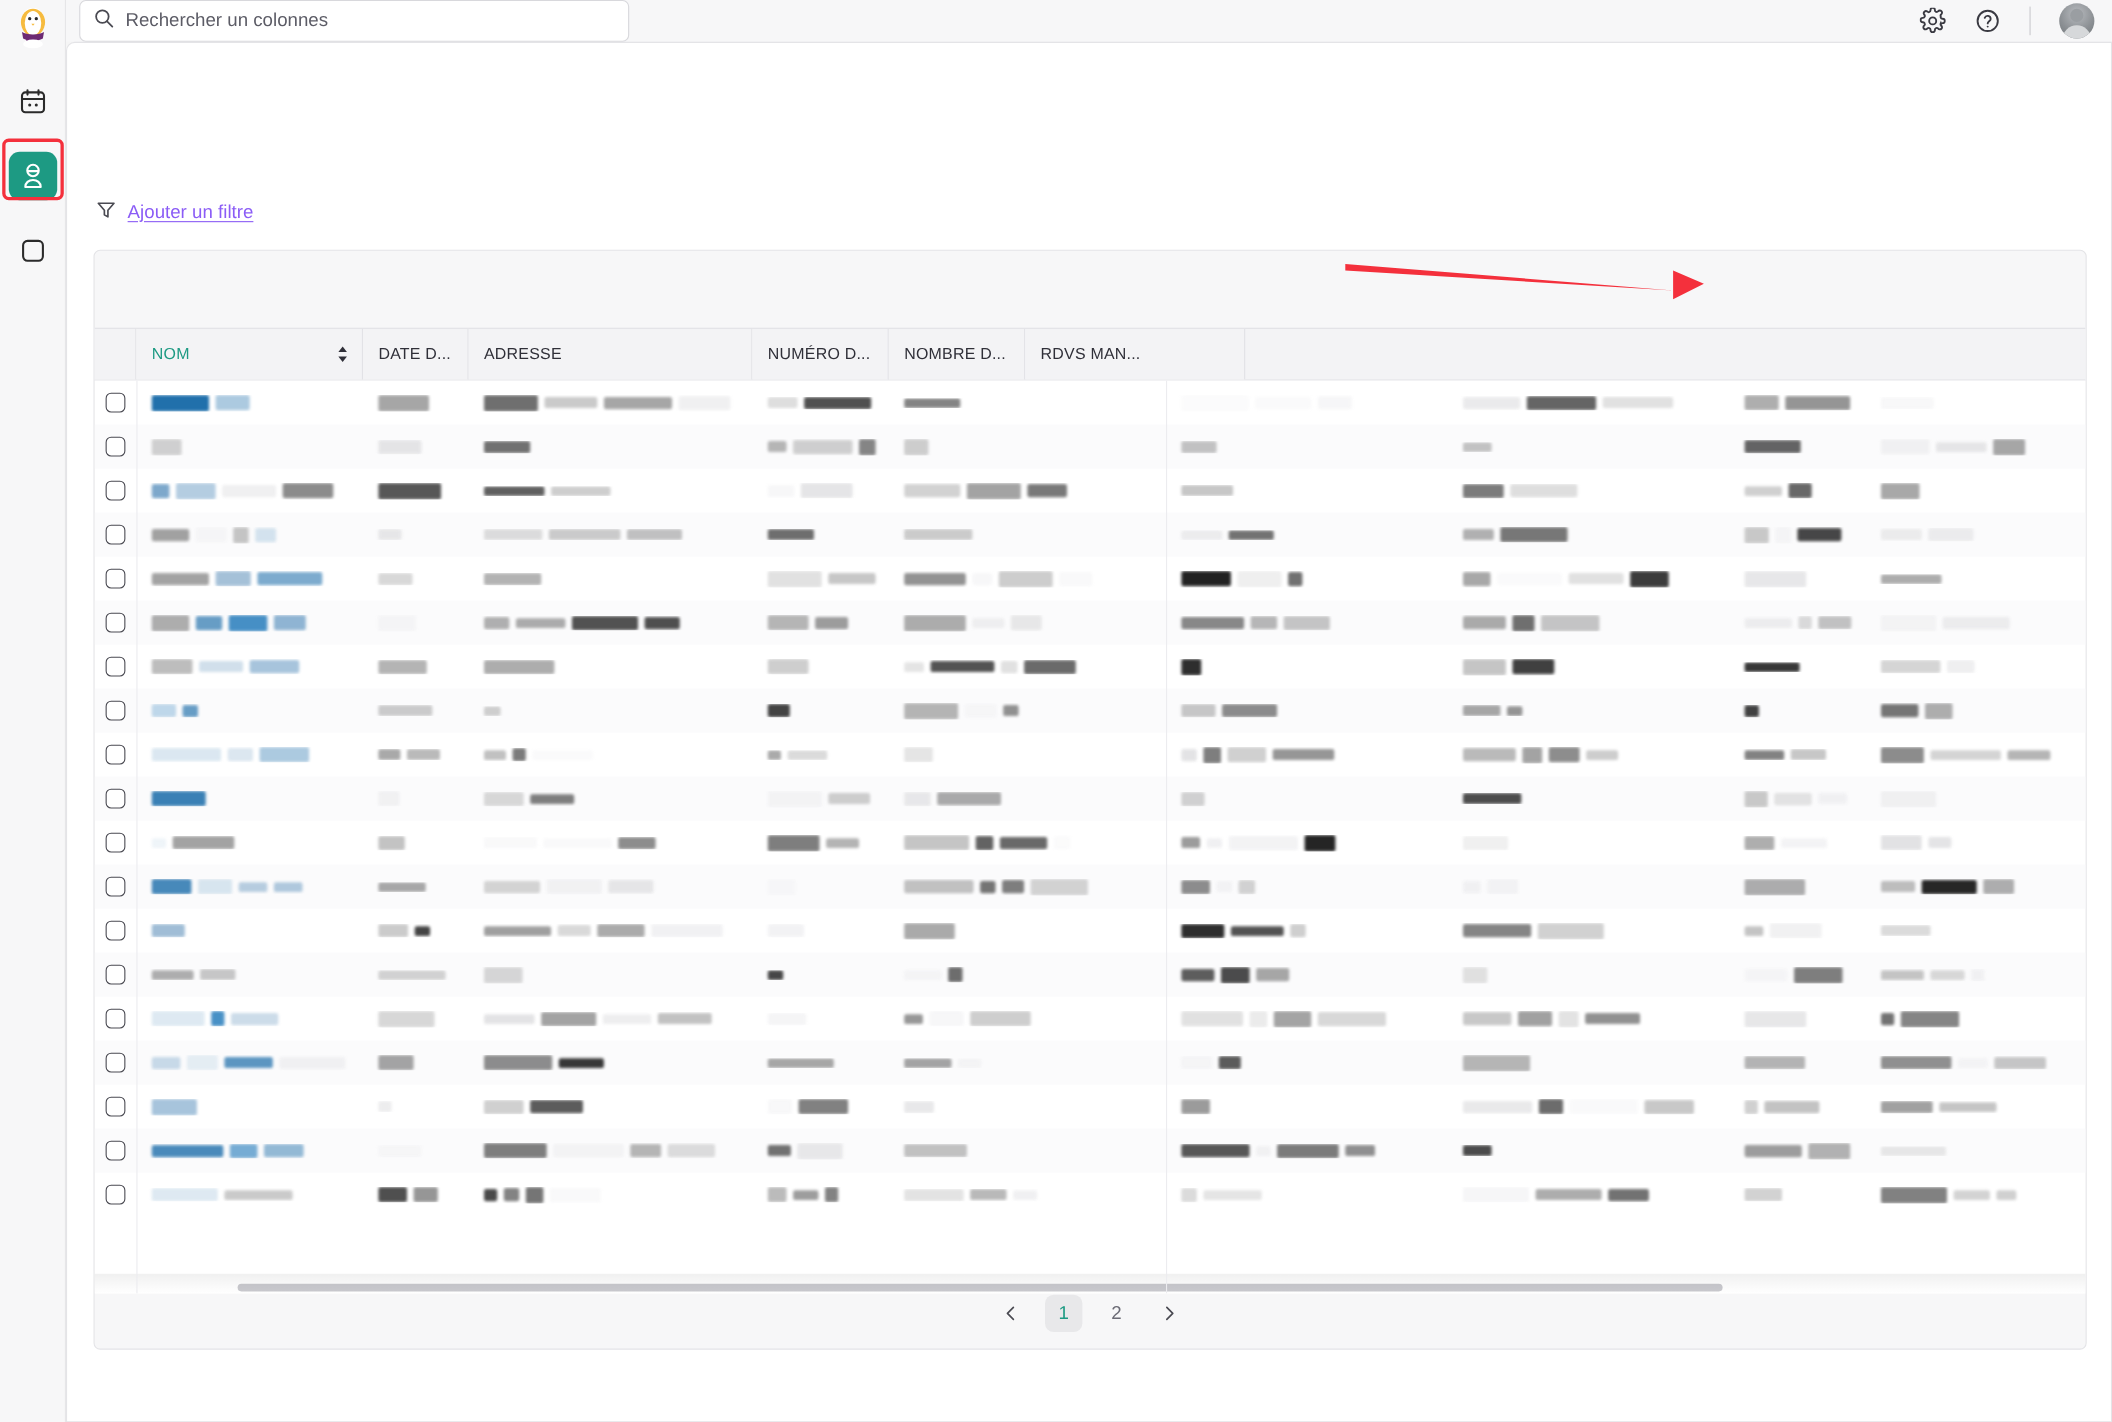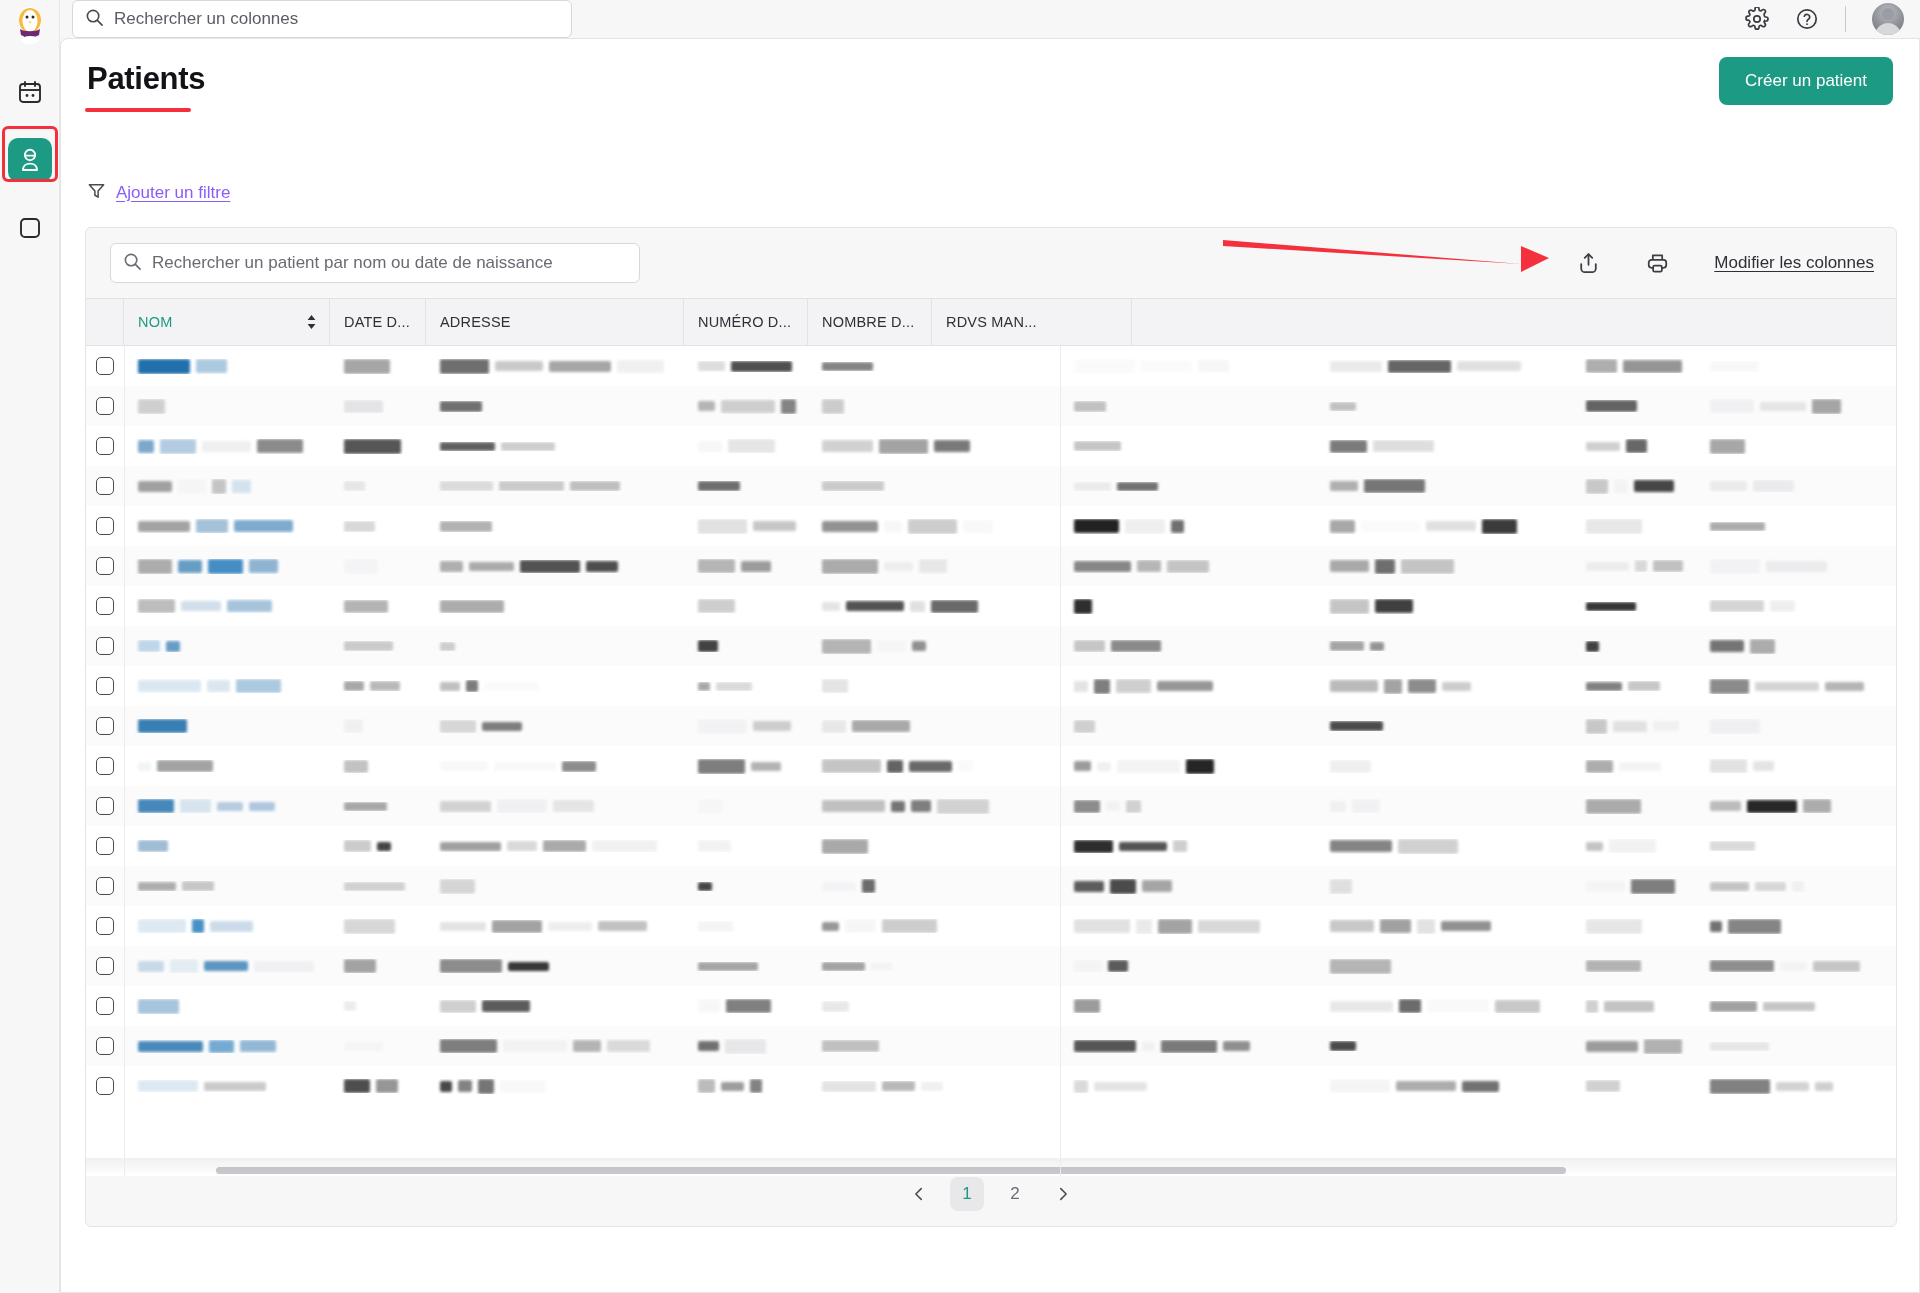--- a/index.html
+++ b/index.html
@@ -228,65 +228,34 @@
           <circle cx="12" cy="17.2" r="0.9" fill="currentColor" stroke="none"></circle>
         </svg>
       </span>
       <span class="divider-v"></span>
       <span class="avatar"></span>
     </div>
   </div>
 
   <div class="page">
 
-    <div class="page-head">
-      <div class="page-title">Patients</div>
-      <div class="title-underline"></div>
-      <button class="create-btn">Créer un patient</button>
-    </div>
 
     <div class="filter-row">
       <span>
         <svg width="19" height="19" viewBox="0 0 20 20" fill="none" stroke="#4a4a52" stroke-width="1.6">
           <path d="M2.5 4h15l-5.8 6.6V17l-3.4-2v-4.4z" stroke-linejoin="round"></path>
         </svg>
       </span>
       <span class="filter-label">Ajouter un filtre</span>
     </div>
 
     <div class="table-panel">
 
       <div class="table-toolbar">
-        <div class="tbl-search">
-          <span>
-            <svg width="19" height="19" viewBox="0 0 20 20" fill="none" stroke="#6a6a73" stroke-width="1.7">
-              <circle cx="8.5" cy="8.5" r="6"></circle>
-                <path d="M13 13l5 5" stroke-linecap="round"></path>
-            </svg>
-          </span>
-          <span class="ph" title="Rechercher un patient par nom ou date de naissance">Rechercher un patient par nom ou date de naissance</span>
-        </div>
-
-        <div class="toolbar-right">
-          <span class="tool-icon">
-            <svg width="25" height="25" viewBox="0 0 24 24" fill="none" stroke="currentColor" stroke-width="1.7">
-              <path d="M12 3.2v10" stroke-linecap="round"></path>
-              <path d="M8.4 6.6L12 3l3.6 3.6" stroke-linecap="round" stroke-linejoin="round"></path>
-              <path d="M5 12.5v4.2a3.6 3.6 0 003.6 3.6h6.8A3.6 3.6 0 0019 16.7v-4.2" stroke-linecap="round"></path>
-            </svg>
-          </span>
-          <span class="tool-icon">
-            <svg width="25" height="25" viewBox="0 0 24 24" fill="none" stroke="currentColor" stroke-width="1.7">
-              <path d="M7.5 8.5V4.2h9v4.3" stroke-linejoin="round"></path>
-              <rect x="3.6" y="8.5" width="16.8" height="7.6" rx="2.6"></rect>
-              <rect x="7.8" y="14" width="8.4" height="5.8" rx="1.4" fill="#f7f7f8"></rect>
-            </svg>
-          </span>
-          <span class="cols-link">Modifier les colonnes</span>
-        </div>
+
       </div>
 
       <div class="thead">
         <div class="th check"></div>
         <div class="th sorted" style="width:206px">
             <span>NOM</span>
             <svg class="sort-ico" width="11" height="16" viewBox="0 0 11 16">
               <path d="M5.5 1L9.4 6H1.6z" fill="#2f2f38"></path>
               <path d="M5.5 15L1.6 10h7.8z" fill="#2f2f38"></path>
             </svg>

